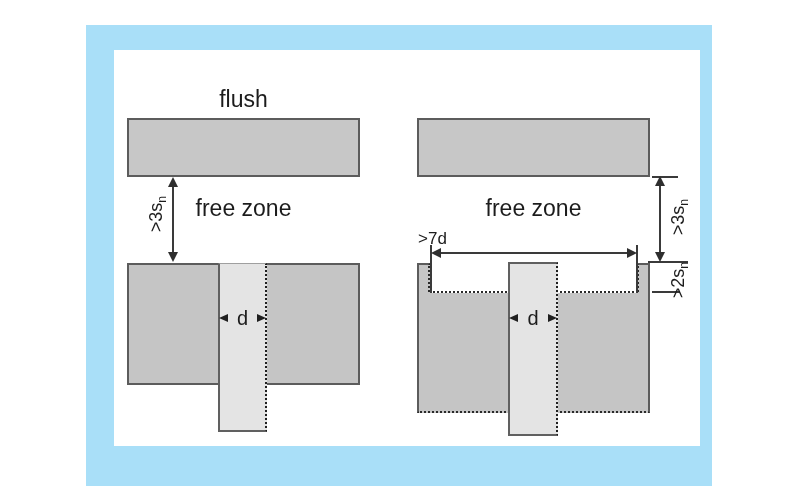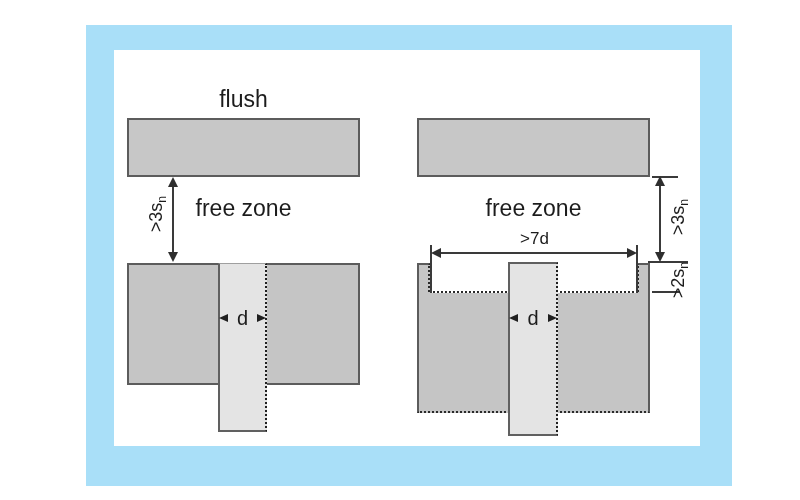--- a/index.html
+++ b/index.html
@@ -1,17 +1,17 @@
 <!DOCTYPE html>
 <html><head>
 <meta charset="utf-8">
 <style>
   html,body{margin:0;padding:0;background:#ffffff;}
   .page{
-    position:relative;width:800px;height:500px;overflow:hidden;
+    position:relative;width:712px;height:500px;overflow:hidden;
     background:#ffffff;color:#1c1c1c;
     font-family:"Liberation Sans", sans-serif;
   }
   
   .frame{
     position:absolute;left:86px;top:25px;width:646px;height:461px;
     box-sizing:border-box;background:#ffffff;
     border-style:solid;border-color:#A9DFF8;
     border-width:25px 32px 40px 28px;
   }
@@ -47,21 +47,21 @@
   .vline{position:absolute;width:2px;background:#3A3A3A;z-index:4;}
   .hline{position:absolute;height:2px;background:#3A3A3A;z-index:4;}
   .tri{position:absolute;width:0;height:0;z-index:5;}
   .tri-up{border-left:5px solid transparent;border-right:5px solid transparent;border-bottom:10px solid #2E2E2E;}
   .tri-down{border-left:5px solid transparent;border-right:5px solid transparent;border-top:10px solid #2E2E2E;}
   .tri-left{border-top:5px solid transparent;border-bottom:5px solid transparent;border-right:10px solid #2E2E2E;}
   .tri-right{border-top:5px solid transparent;border-bottom:5px solid transparent;border-left:10px solid #2E2E2E;}
   
   .title{position:absolute;text-align:center;font-size:23px;line-height:26px;}
   .freezone{position:absolute;text-align:center;font-size:23px;line-height:26px;z-index:4;}
-  .dimtext{position:absolute;text-align:center;font-size:17px;line-height:19px;z-index:6;}
+  .dimtext{position:absolute;font-size:17px;line-height:19px;z-index:6;}
   .rlabel{
     position:absolute;white-space:nowrap;font-size:18px;line-height:18px;z-index:6;
     transform:translate(-50%,-50%) rotate(-90deg);
   }
   .rlabel sub, .ddim sub{font-size:0.68em;}
   .ddim{
     position:absolute;display:flex;align-items:center;justify-content:space-between;
     z-index:6;
   }
   .ddim .dtext{font-size:20px;line-height:16px;padding:0 1px;}

